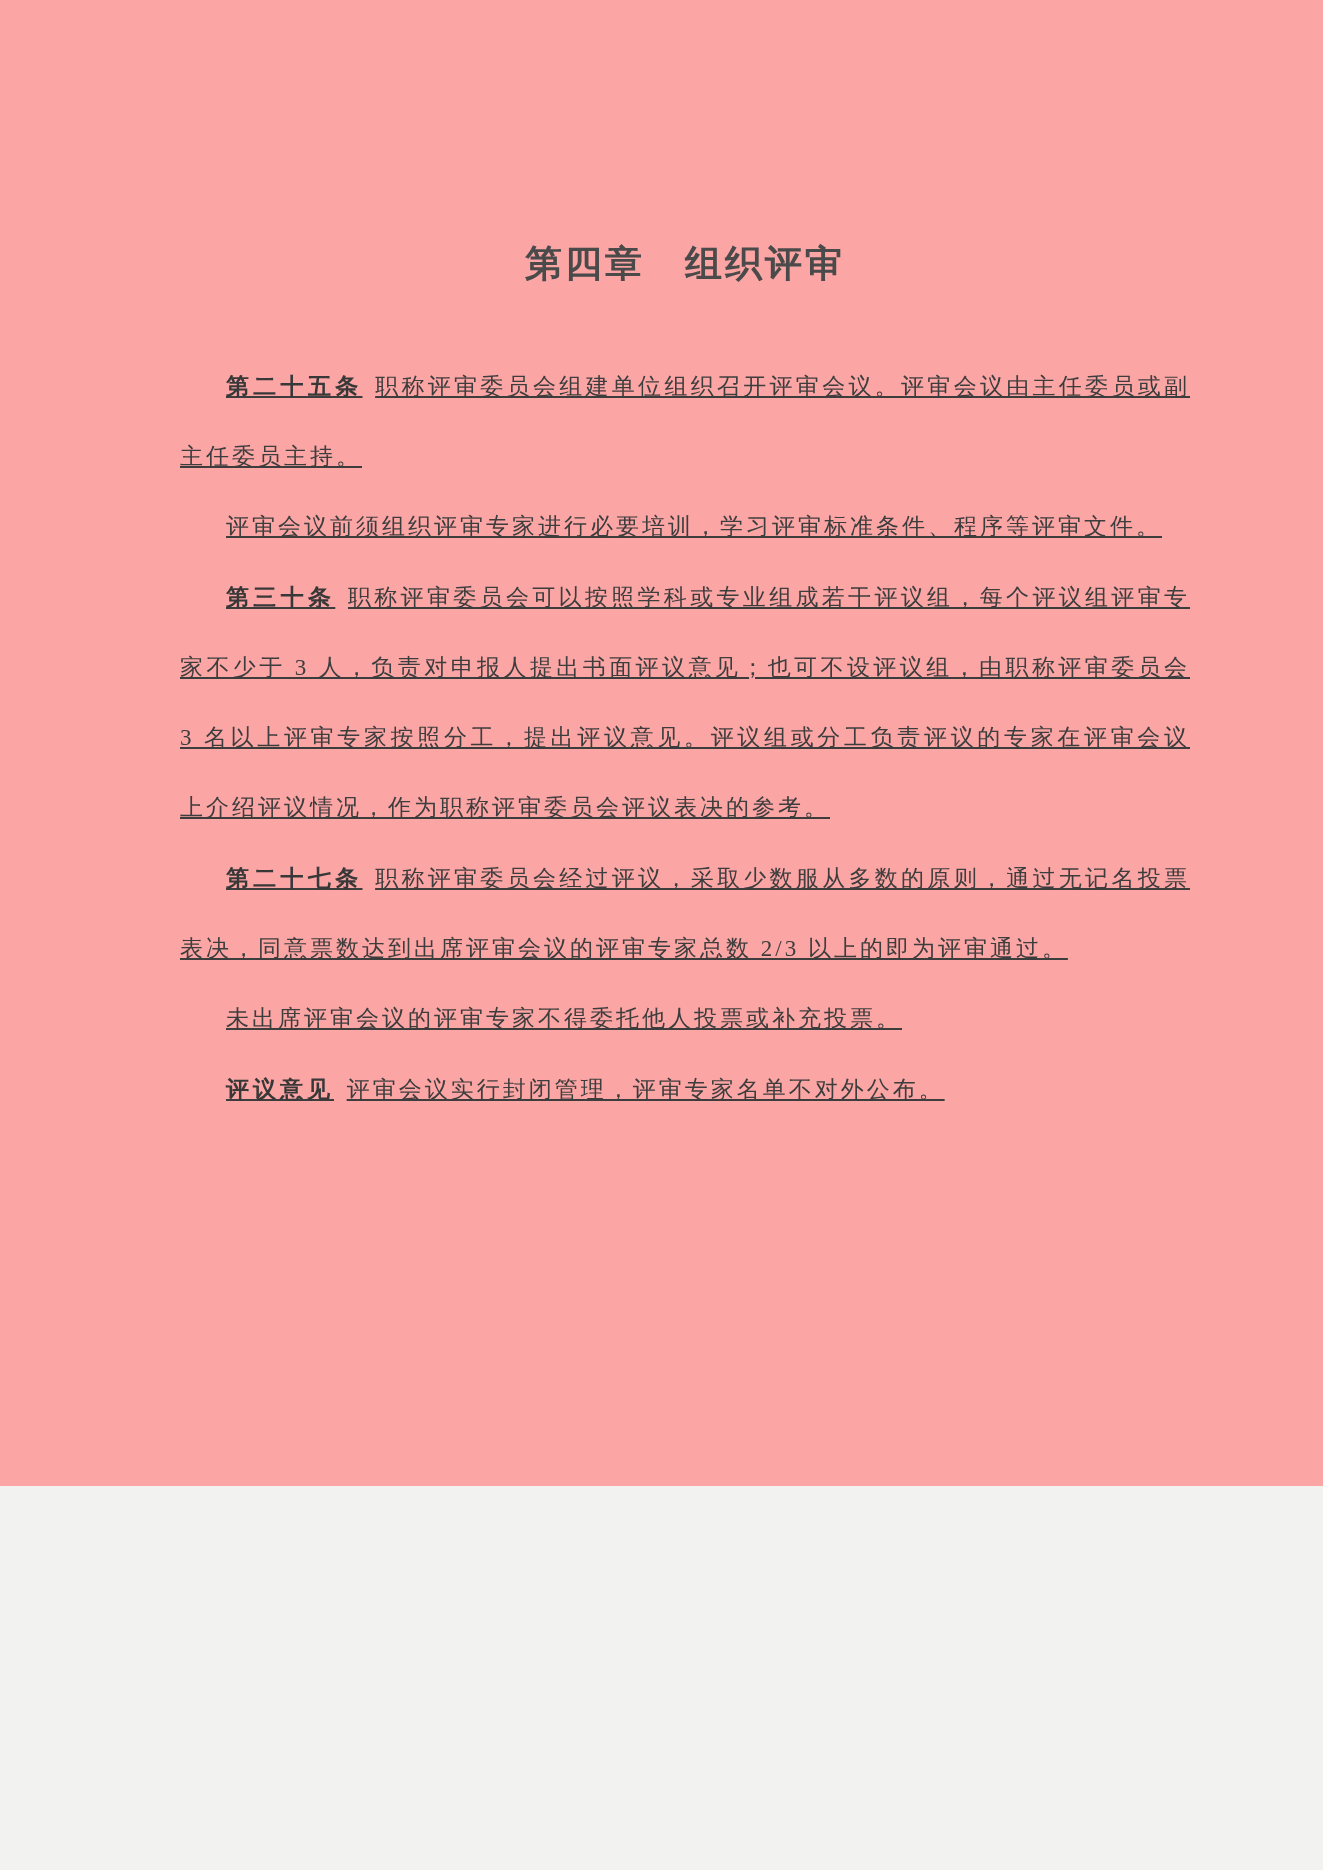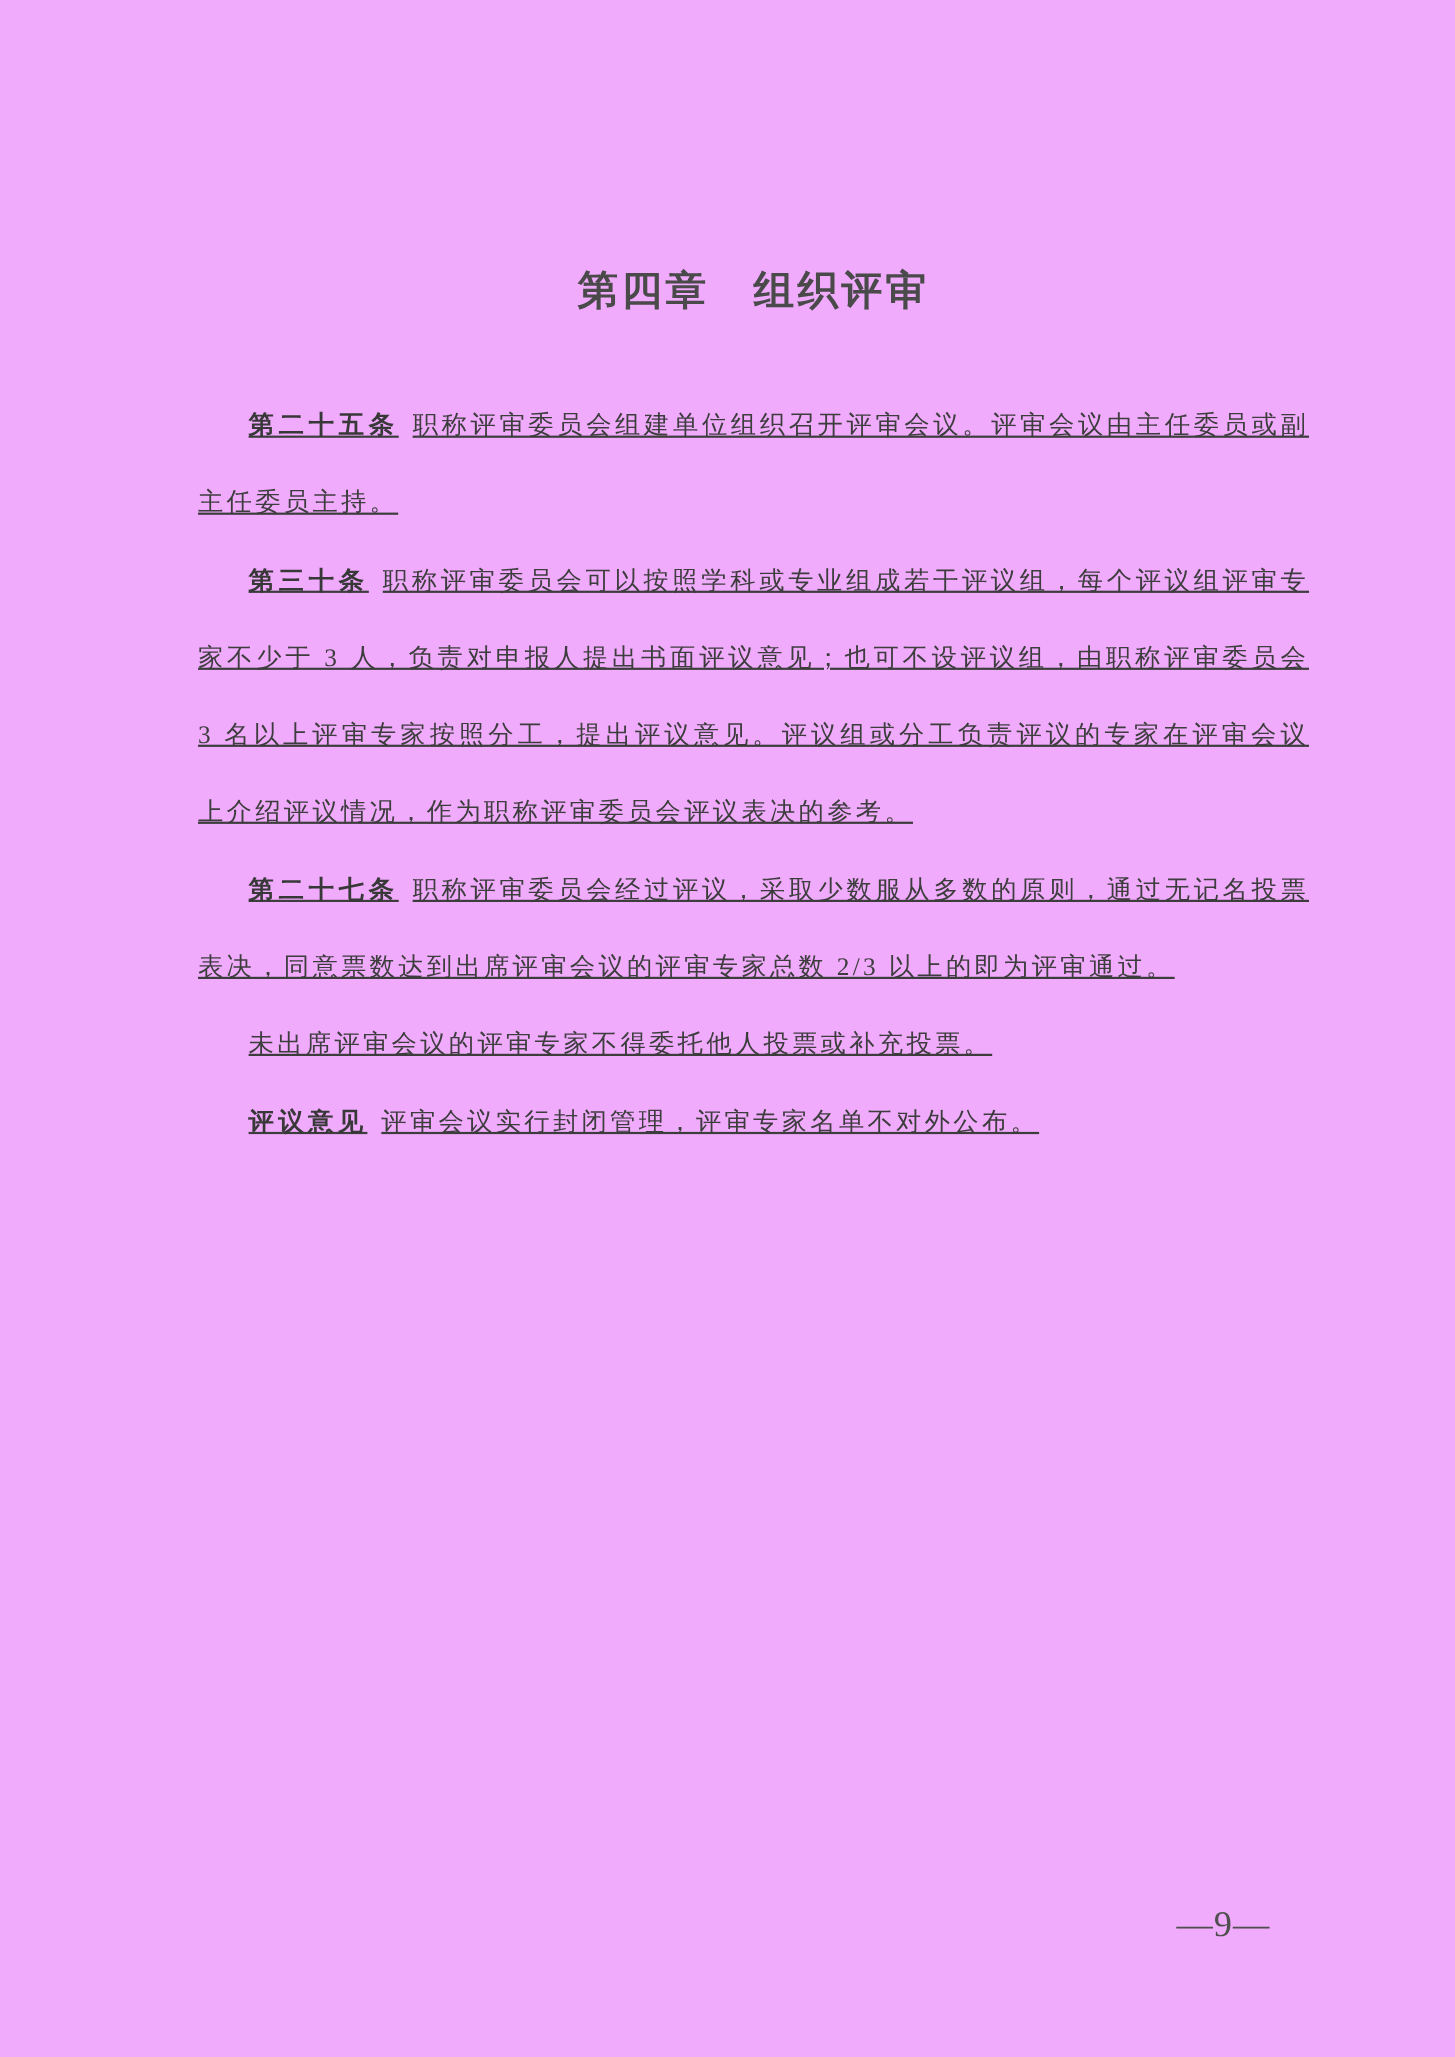--- a/index.html
+++ b/index.html
@@ -4,23 +4,23 @@
 <style>
   html, body {
     margin: 0;
     padding: 0;
     background: #f2f2f0;
     font-family: "Liberation Serif", "DejaVu Serif", serif;
   }
   .page {
     position: relative;
     width: 1323px;
-    height: 1870px;
+    height: 1486px;
     margin: 0 auto;
-    background: #f0abfc;
+    background: #fca5a5;
     color: #3d3d3d;
     overflow: hidden;
     box-sizing: border-box;
     padding: 243px 133px 0 180px;
   }
   .chapter-title {
     text-align: center;
     font-size: 37px;
     font-weight: 700;
     letter-spacing: 3px;
@@ -60,20 +60,21 @@
 <body>
 
 <div class="page">
 
   <h1 class="chapter-title">第四章　组织评审</h1>
 
   <div class="body-text">
 
     <p class="para"><span class="para-lead">第二十五条</span><span>职称评审委员会组建单位组织召开评审会议。评审会议由主任委员或副主任委员主持。</span></p>
 
+    <p class="para"><span class="para-lead"></span><span>评审会议前须组织评审专家进行必要培训，学习评审标准条件、程序等评审文件。</span></p>
 
     <p class="para"><span class="para-lead">第三十条</span><span>职称评审委员会可以按照学科或专业组成若干评议组，每个评议组评审专家不少于 3 人，负责对申报人提出书面评议意见；也可不设评议组，由职称评审委员会 3 名以上评审专家按照分工，提出评议意见。评议组或分工负责评议的专家在评审会议上介绍评议情况，作为职称评审委员会评议表决的参考。</span></p>
 
     <p class="para"><span class="para-lead">第二十七条</span><span>职称评审委员会经过评议，采取少数服从多数的原则，通过无记名投票表决，同意票数达到出席评审会议的评审专家总数 2/3 以上的即为评审通过。</span></p>
 
     <p class="para"><span class="para-lead"></span><span>未出席评审会议的评审专家不得委托他人投票或补充投票。</span></p>
 
 
 
     <p class="para"><span class="para-lead">评议意见</span><span>评审会议实行封闭管理，评审专家名单不对外公布。</span></p>

